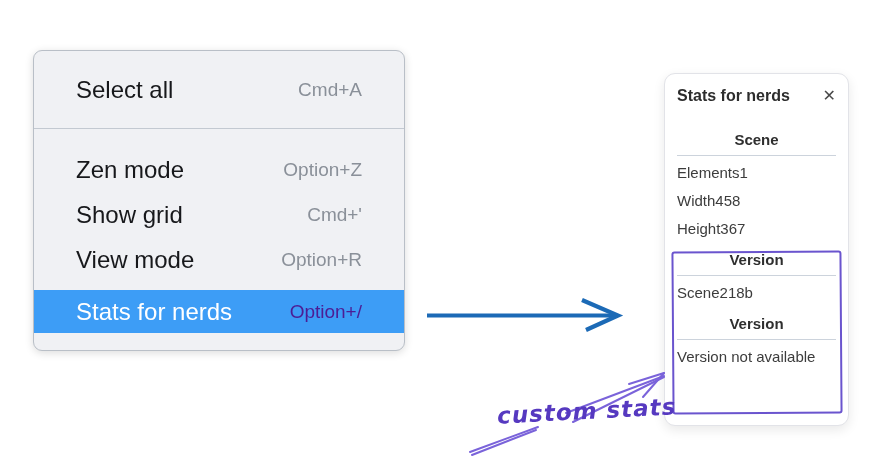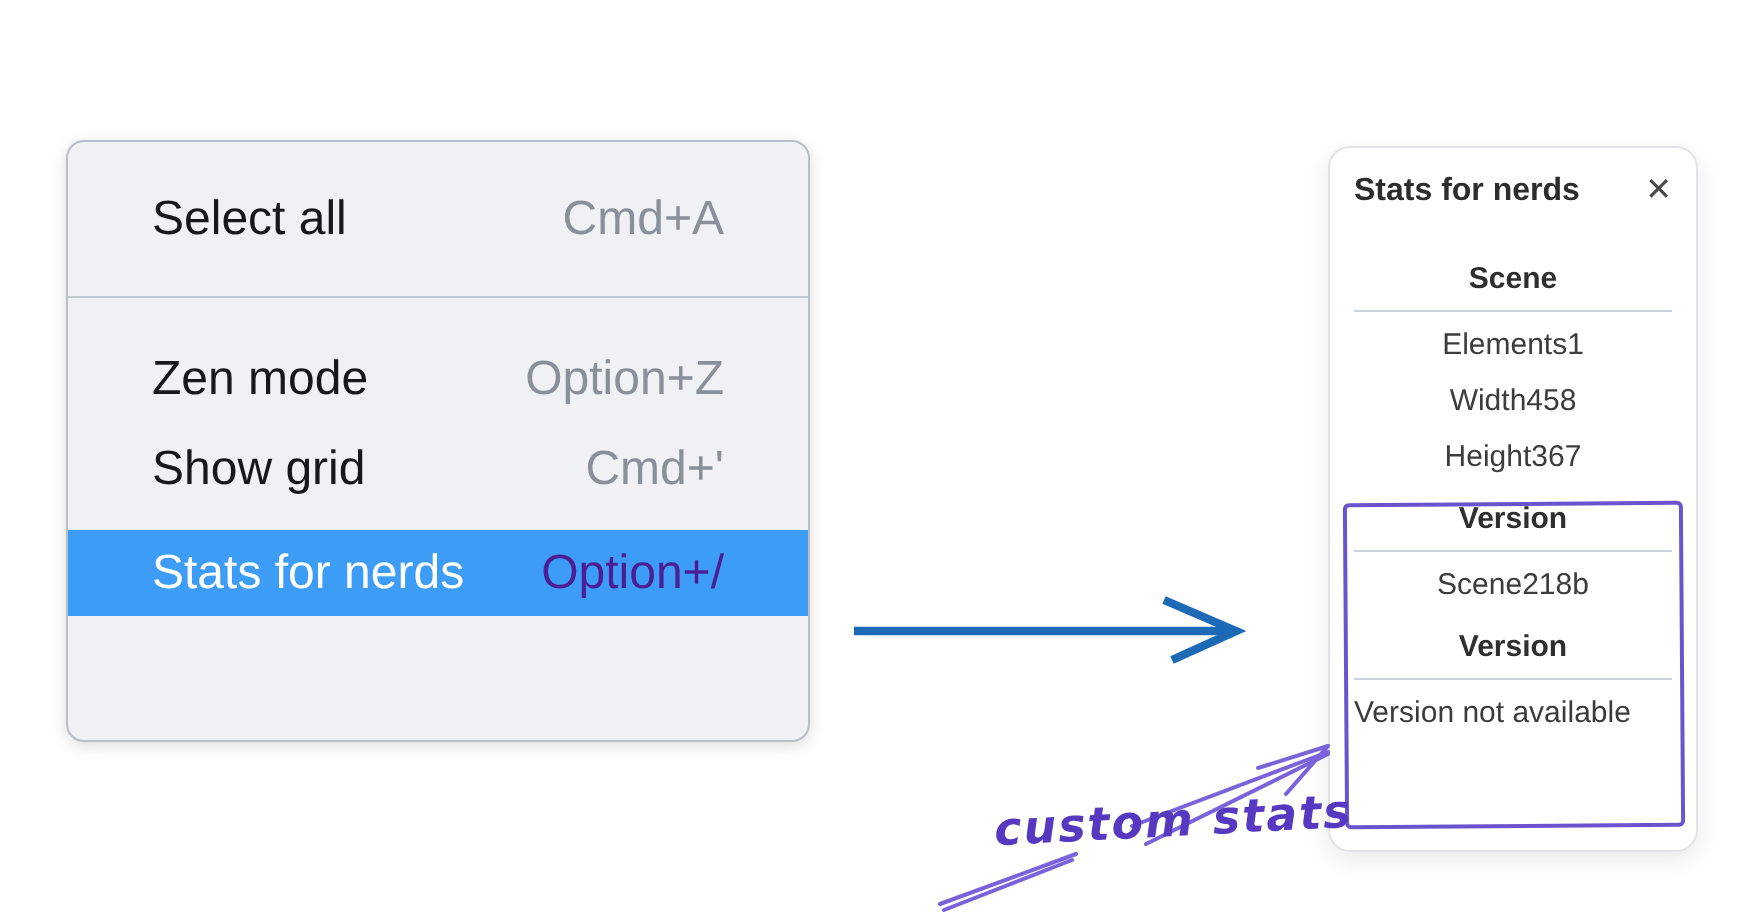--- a/index.html
+++ b/index.html
@@ -12,28 +12,28 @@
   *{margin:0;padding:0;box-sizing:border-box;}
   body{background:#ffffff;font-family:"Liberation Sans", sans-serif;}
   .stage{position:relative;width:873px;height:461px;background:#ffffff;overflow:hidden;}
 
   
   .menu{
     position:absolute;left:33px;top:50px;width:372px;height:301px;
     background:#f0f1f4;border:1px solid #b9bfc7;border-radius:9px;
     box-shadow:0 2px 8px rgba(0,0,0,.14);
     display:flex;flex-direction:column;
-    font-size:24px;color:#17181b;margin-top:20px;
+    font-size:24px;color:#17181b;
   }
   .menu-row{
     display:flex;justify-content:space-between;align-items:center;
     padding:0 42px;height:45px;flex:0 0 auto;cursor:default;
   }
   .menu-row.first{height:77px;}
-  .menu-shortcut{color:#8a9099;font-size:24px;}
+  .menu-shortcut{color:#8a9099;font-size:19px;}
   .menu-divider{height:1px;background:#c3c9d1;flex:0 0 auto;}
   .menu-group{padding-top:18px;display:flex;flex-direction:column;}
   .menu-row.selected{
     height:43px;margin-top:8px;
     background:var(--c-highlight);color:var(--c-highlight-text);
   }
   .menu-row.selected .menu-shortcut{color:#4c1d95;}
 
   
   .blue-arrow{position:absolute;left:418px;top:288px;color:var(--c-blue-arrow);}
@@ -46,21 +46,21 @@
     box-shadow:0 4px 12px rgba(0,0,0,.09);
     padding:12px;font-size:15px;color:#3c3c3c;
   }
   .panel-header{display:flex;justify-content:space-between;align-items:center;height:20px;}
   .panel-title{font-weight:bold;font-size:16px;color:#2d2d2d;}
   .panel-close{font-size:16px;color:#494949;line-height:1;cursor:pointer;}
   .section.first{margin-top:24px;}
   .section{margin-top:8px;}
   .sec-heading{text-align:center;font-weight:bold;font-size:15px;color:#2f2f2f;line-height:19px;}
   .sec-hr{height:1px;background:#ccd3dc;margin:6px 0 2px 0;}
-  .stat-row{display:flex;justify-content:center;align-items:center;height:28px;}
+  .stat-row{display:flex;justify-content:flex-start;align-items:center;height:28px;}
   .stat-note{height:28px;display:flex;align-items:center;text-align:center;}
 
   
   .annotation-box{
     position:absolute;left:672px;top:251px;width:170px;height:163px;
     border:2px solid var(--c-purple);border-radius:3px;
     transform:rotate(-0.4deg);pointer-events:none;
   }
   .annotation-label{
     position:absolute;left:497px;top:398px;
@@ -82,20 +82,24 @@
     </div>
     <div class="menu-divider"></div>
     <div class="menu-group">
       <div class="menu-row">
         <span class="menu-label">Zen mode</span>
         <span class="menu-shortcut">Option+Z</span>
       </div>
       <div class="menu-row">
         <span class="menu-label">Show grid</span>
         <span class="menu-shortcut">Cmd+'</span>
+      </div>
+      <div class="menu-row">
+        <span class="menu-label">View mode</span>
+        <span class="menu-shortcut">Option+R</span>
       </div>
       <div class="menu-row selected">
         <span class="menu-label">Stats for nerds</span>
         <span class="menu-shortcut">Option+/</span>
       </div>
     </div>
   </div>
 
   <svg class="blue-arrow" width="212" height="56" viewBox="0 0 212 56">
     <line x1="9" y1="27.5" x2="199" y2="27.5" stroke="currentColor" stroke-width="4.2"></line>

